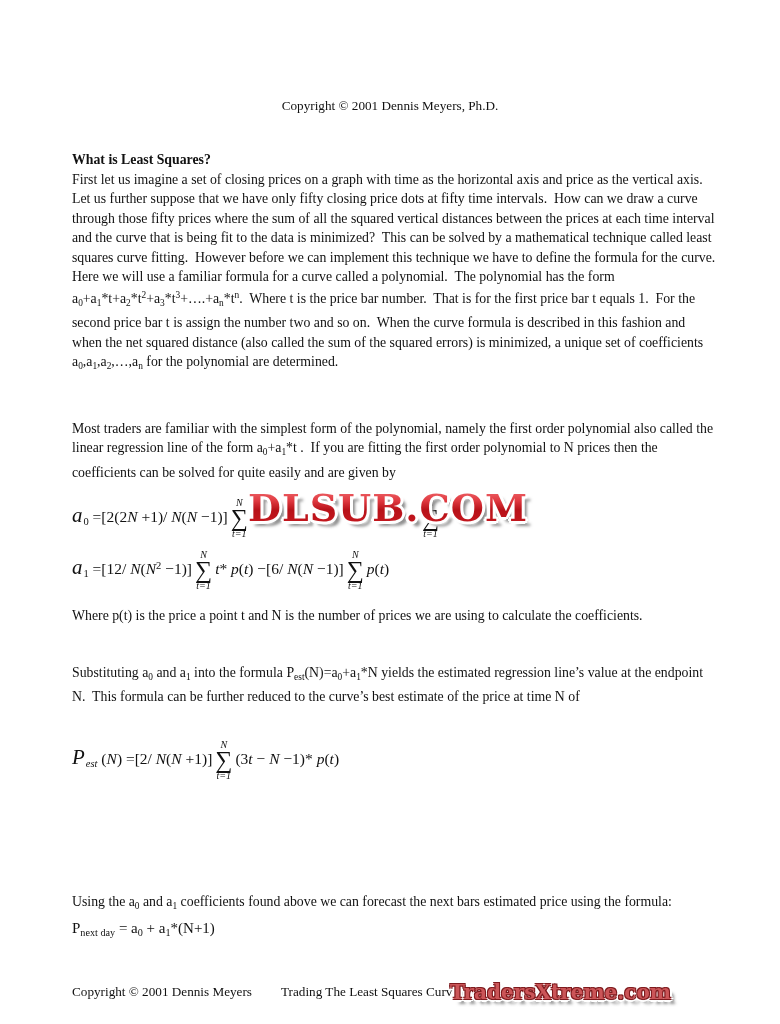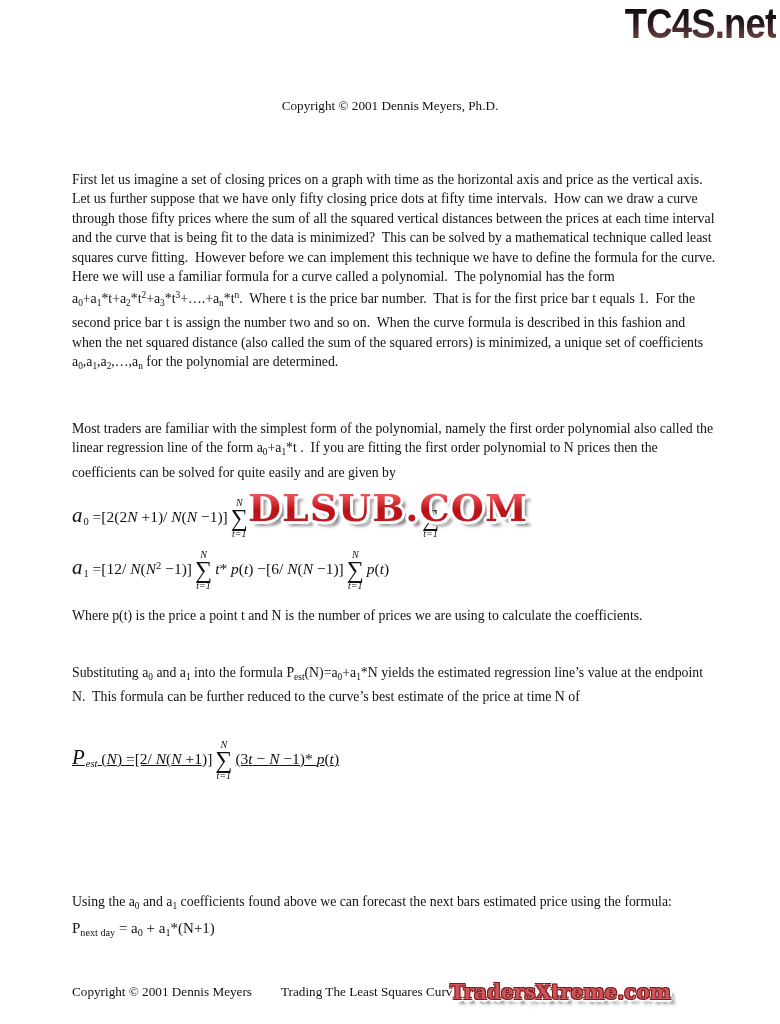--- a/index.html
+++ b/index.html
@@ -38,21 +38,21 @@
   .sg-isub{font-size:.68em;vertical-align:-0.3em;font-style:italic;}
   .sg-sup{font-size:.68em;vertical-align:0.5em;}
   .sg-sp{display:inline-block;}
   
   .formula{
     position:absolute;left:72px;margin:0;font-size:15.5px;white-space:pre;
     font-family:"Liberation Serif","DejaVu Serif",serif;
   }
   #f-a0{top:498px;}
   #f-a1{top:550px;}
-  #f-pest{top:740px;text-decoration:underline;}
+  #f-pest{top:740px;}
   .sum{display:inline-flex;flex-direction:column;align-items:center;vertical-align:middle;margin:0 3px;}
   .sum .top,.sum .bot{font-size:10px;font-style:italic;line-height:1;white-space:pre;}
   .sum .sig{font-size:24px;line-height:.88;font-style:normal;}
   
   .footer-copyright{position:absolute;left:72px;top:984px;font-size:13.2px;text-align:center;}
   .footer-center{position:absolute;left:281px;top:984px;font-size:13.2px;white-space:pre;}
   
   .wm{cursor:pointer;}
   .wm-tc4s{position:absolute;top:2px;right:4px;}
   .tc4s-text{
@@ -91,26 +91,24 @@
   .wm-tx .wm-fill{
     color:#cb5558;
     text-shadow:1px 1px 0 #7e1a1d,-1px 1px 0 #7e1a1d,1px -1px 0 #7e1a1d,-1px -1px 0 #7e1a1d;
   }
 </style>
 </head>
 <body>
 
 <div class="page">
 
-  <div class="wm wm-tc4s">
-    <span class="tc4s-text">TC4S.net</span>
-  </div>
 
   <div class="doc-copyright">Copyright © 2001 Dennis Meyers, Ph.D.</div>
 
+  <h2 class="heading" id="h1x">What is Least Squares?</h2>
   <p class="para" id="p1"><span class="sg-n">First let us imagine a set of closing prices on a graph with time as the horizontal axis and price as the vertical axis.  Let us further suppose that we have only fifty closing price dots at fifty time intervals.  How can we draw a curve through those fifty prices where the sum of all the squared vertical distances between the prices at each time interval and the curve that is being fit to the data is minimized?  This can be solved by a mathematical technique called least squares curve fitting.  However before we can implement this technique we have to define the formula for the curve.  Here we will use a familiar formula for a curve called a polynomial.  The polynomial has the form a</span><span class="sg-sub">0</span><span class="sg-n">+a</span><span class="sg-sub">1</span><span class="sg-n">*t+a</span><span class="sg-sub">2</span><span class="sg-n">*t</span><span class="sg-sup">2</span><span class="sg-n">+a</span><span class="sg-sub">3</span><span class="sg-n">*t</span><span class="sg-sup">3</span><span class="sg-n">+….+a</span><span class="sg-sub">n</span><span class="sg-n">*t</span><span class="sg-sup">n</span><span class="sg-n">.  Where t is the price bar number.  That is for the first price bar t equals 1.  For the second price bar t is assign the number two and so on.  When the curve formula is described in this fashion and when the net squared distance (also called the sum of the squared errors) is minimized, a unique set of coefficients a</span><span class="sg-sub">0</span><span class="sg-n">,a</span><span class="sg-sub">1</span><span class="sg-n">,a</span><span class="sg-sub">2</span><span class="sg-n">,…,a</span><span class="sg-sub">n</span><span class="sg-n"> for the polynomial are determined.</span></p>
   <p class="para" id="p2"><span class="sg-n">Most traders are familiar with the simplest form of the polynomial, namely the first order polynomial also called the linear regression line of the form a</span><span class="sg-sub">0</span><span class="sg-n">+a</span><span class="sg-sub">1</span><span class="sg-n">*t .  If you are fitting the first order polynomial to N prices then the coefficients can be solved for quite easily and are given by</span></p>
 
   <div class="formula" id="f-a0"><span class="sg-bi">a</span><span class="sg-sub">0</span><span class="sg-n"> =[2(2</span><span class="sg-i">N</span><span class="sg-n"> +1)/ </span><span class="sg-i">N</span><span class="sg-n">(</span><span class="sg-i">N</span><span class="sg-n"> −1)]</span><span class="sum"><span class="top">N</span><span class="sig">∑</span><span class="bot">t=1</span></span><span class="sg-sp" style="width: 168px;"></span><span class="sum"><span class="top">N</span><span class="sig">∑</span><span class="bot">t=1</span></span></div>
   <div class="formula" id="f-a1"><span class="sg-bi">a</span><span class="sg-sub">1</span><span class="sg-n"> =[12/ </span><span class="sg-i">N</span><span class="sg-n">(</span><span class="sg-i">N</span><span class="sg-sup">2</span><span class="sg-n"> −1)]</span><span class="sum"><span class="top">N</span><span class="sig">∑</span><span class="bot">t=1</span></span><span class="sg-i">t</span><span class="sg-n">* </span><span class="sg-i">p</span><span class="sg-n">(</span><span class="sg-i">t</span><span class="sg-n">) −[6/ </span><span class="sg-i">N</span><span class="sg-n">(</span><span class="sg-i">N</span><span class="sg-n"> −1)]</span><span class="sum"><span class="top">N</span><span class="sig">∑</span><span class="bot">t=1</span></span><span class="sg-i">p</span><span class="sg-n">(</span><span class="sg-i">t</span><span class="sg-n">)</span></div>
 
   <p class="para" id="p3">Where p(t) is the price a point t and N is the number of prices we are using to calculate the coefficients.</p>
   <p class="para" id="p4"><span class="sg-n">Substituting a</span><span class="sg-sub">0</span><span class="sg-n"> and a</span><span class="sg-sub">1</span><span class="sg-n"> into the formula P</span><span class="sg-sub">est</span><span class="sg-n">(N)=a</span><span class="sg-sub">0</span><span class="sg-n">+a</span><span class="sg-sub">1</span><span class="sg-n">*N yields the estimated regression line’s value at the endpoint N.  This formula can be further reduced to the curve’s best estimate of the price at time N of</span></p>
 
   <div class="formula" id="f-pest"><span class="sg-bi">P</span><span class="sg-isub">est</span><span class="sg-n"> (</span><span class="sg-i">N</span><span class="sg-n">) =[2/ </span><span class="sg-i">N</span><span class="sg-n">(</span><span class="sg-i">N</span><span class="sg-n"> +1)]</span><span class="sum"><span class="top">N</span><span class="sig">∑</span><span class="bot">t=1</span></span><span class="sg-n">(3</span><span class="sg-i">t</span><span class="sg-n"> − </span><span class="sg-i">N</span><span class="sg-n"> −1)* </span><span class="sg-i">p</span><span class="sg-n">(</span><span class="sg-i">t</span><span class="sg-n">)</span></div>

